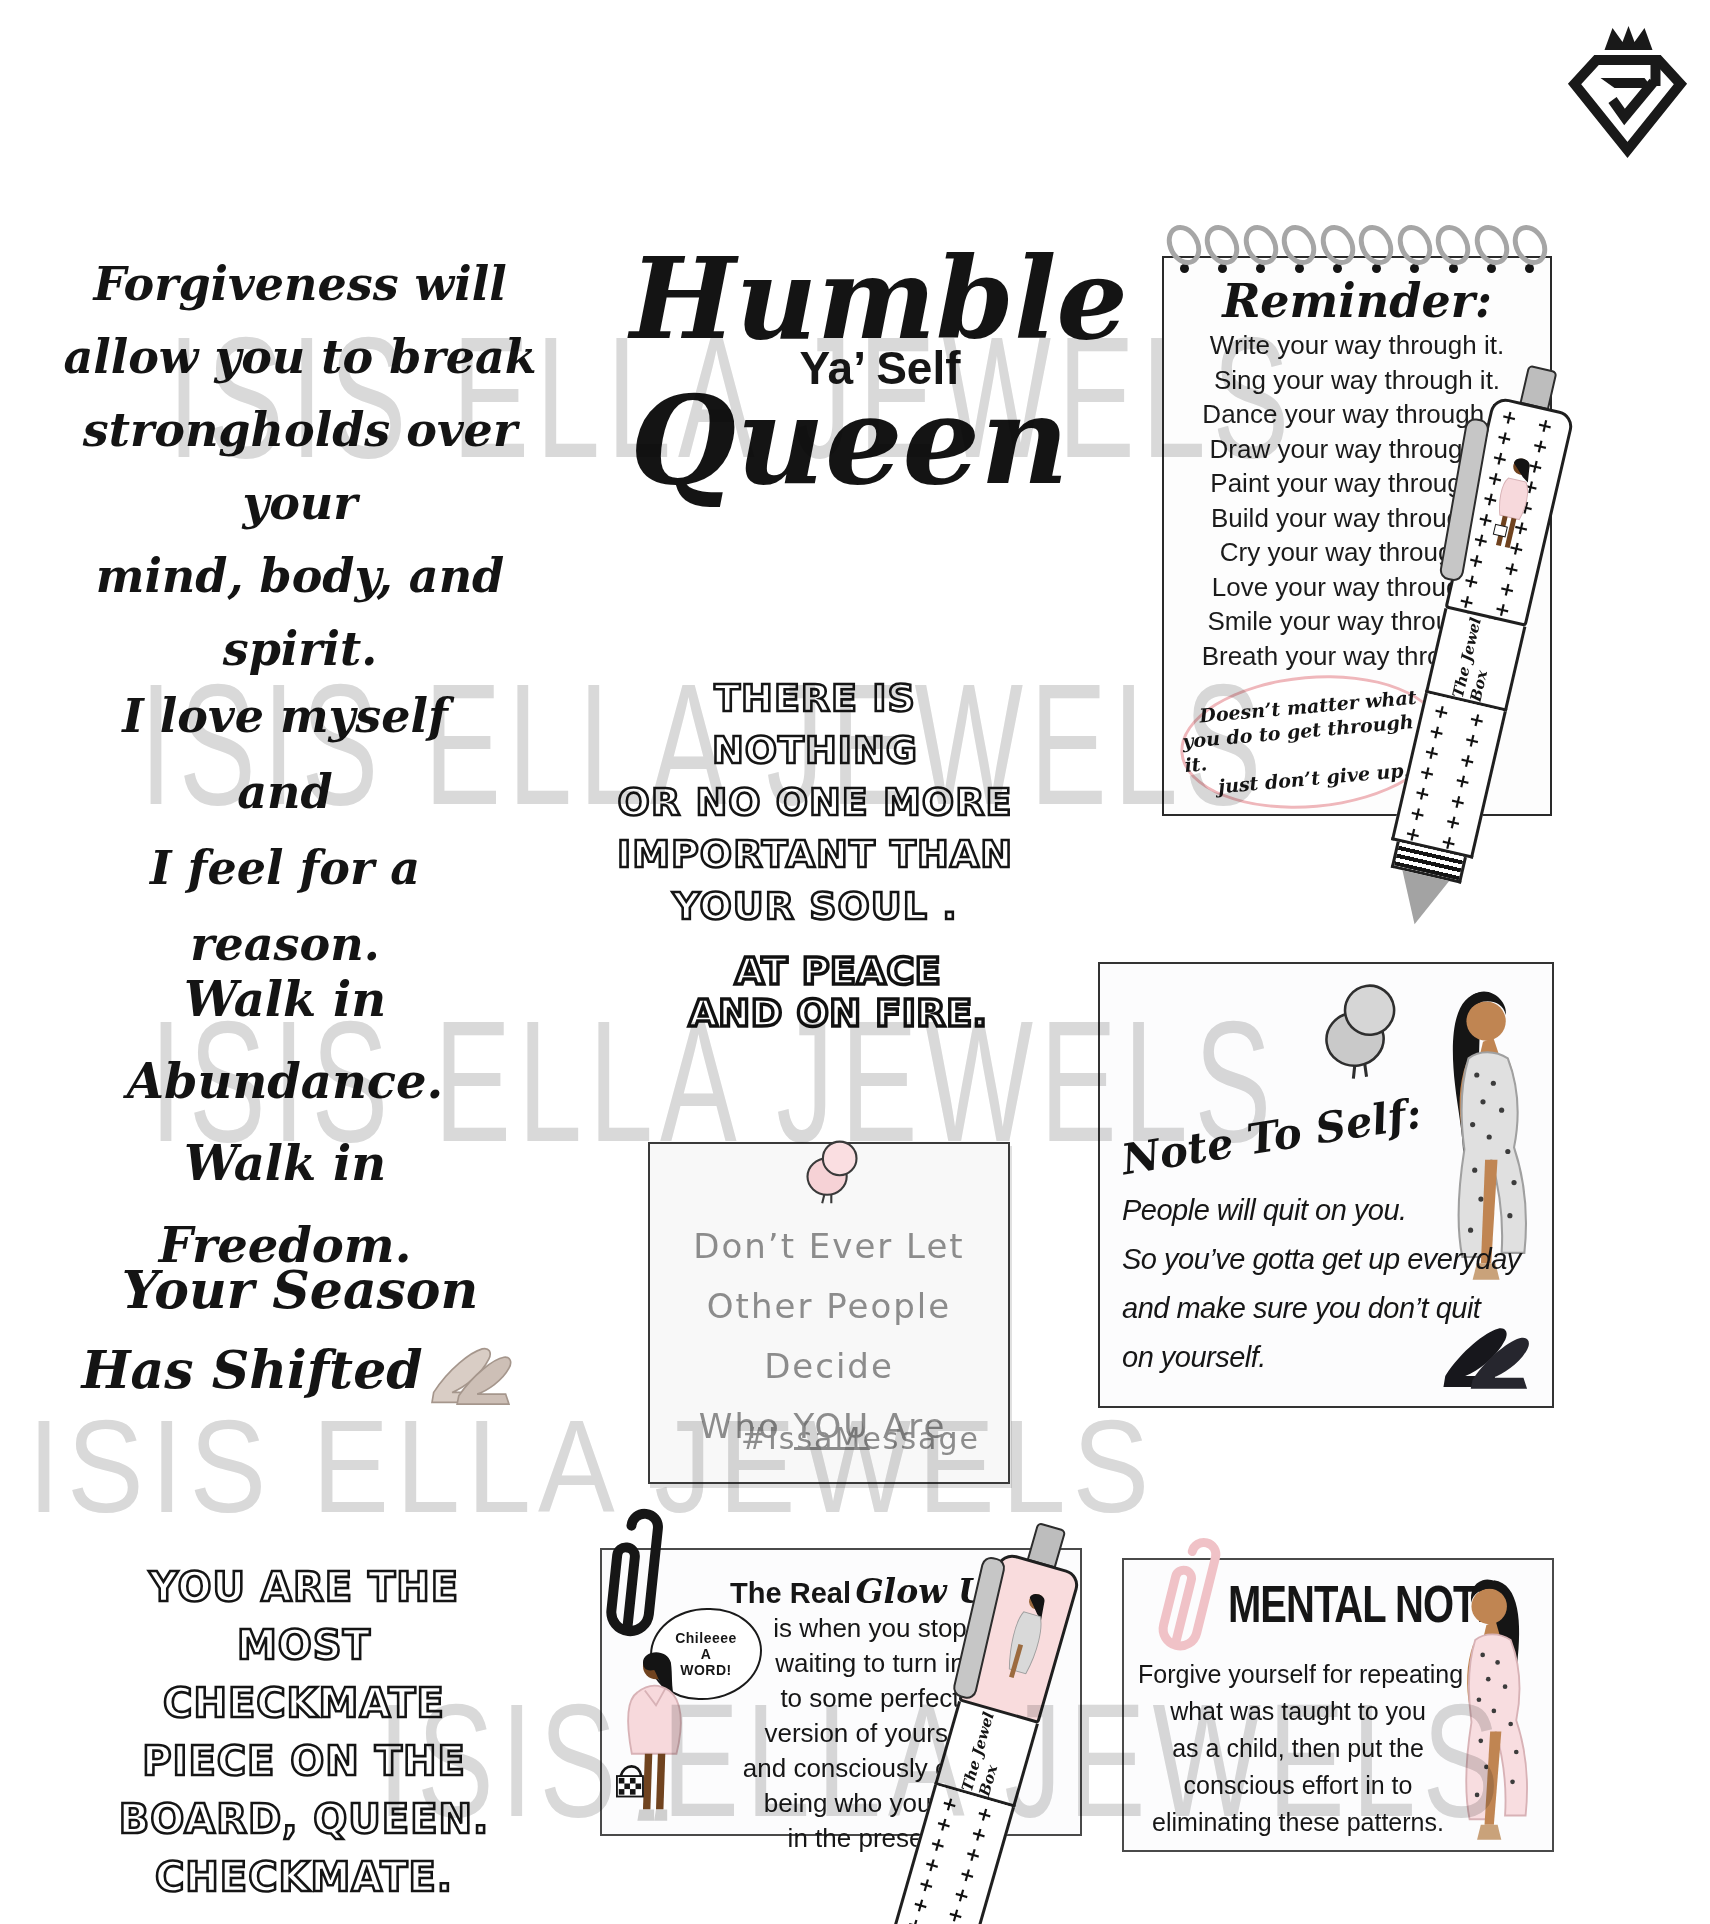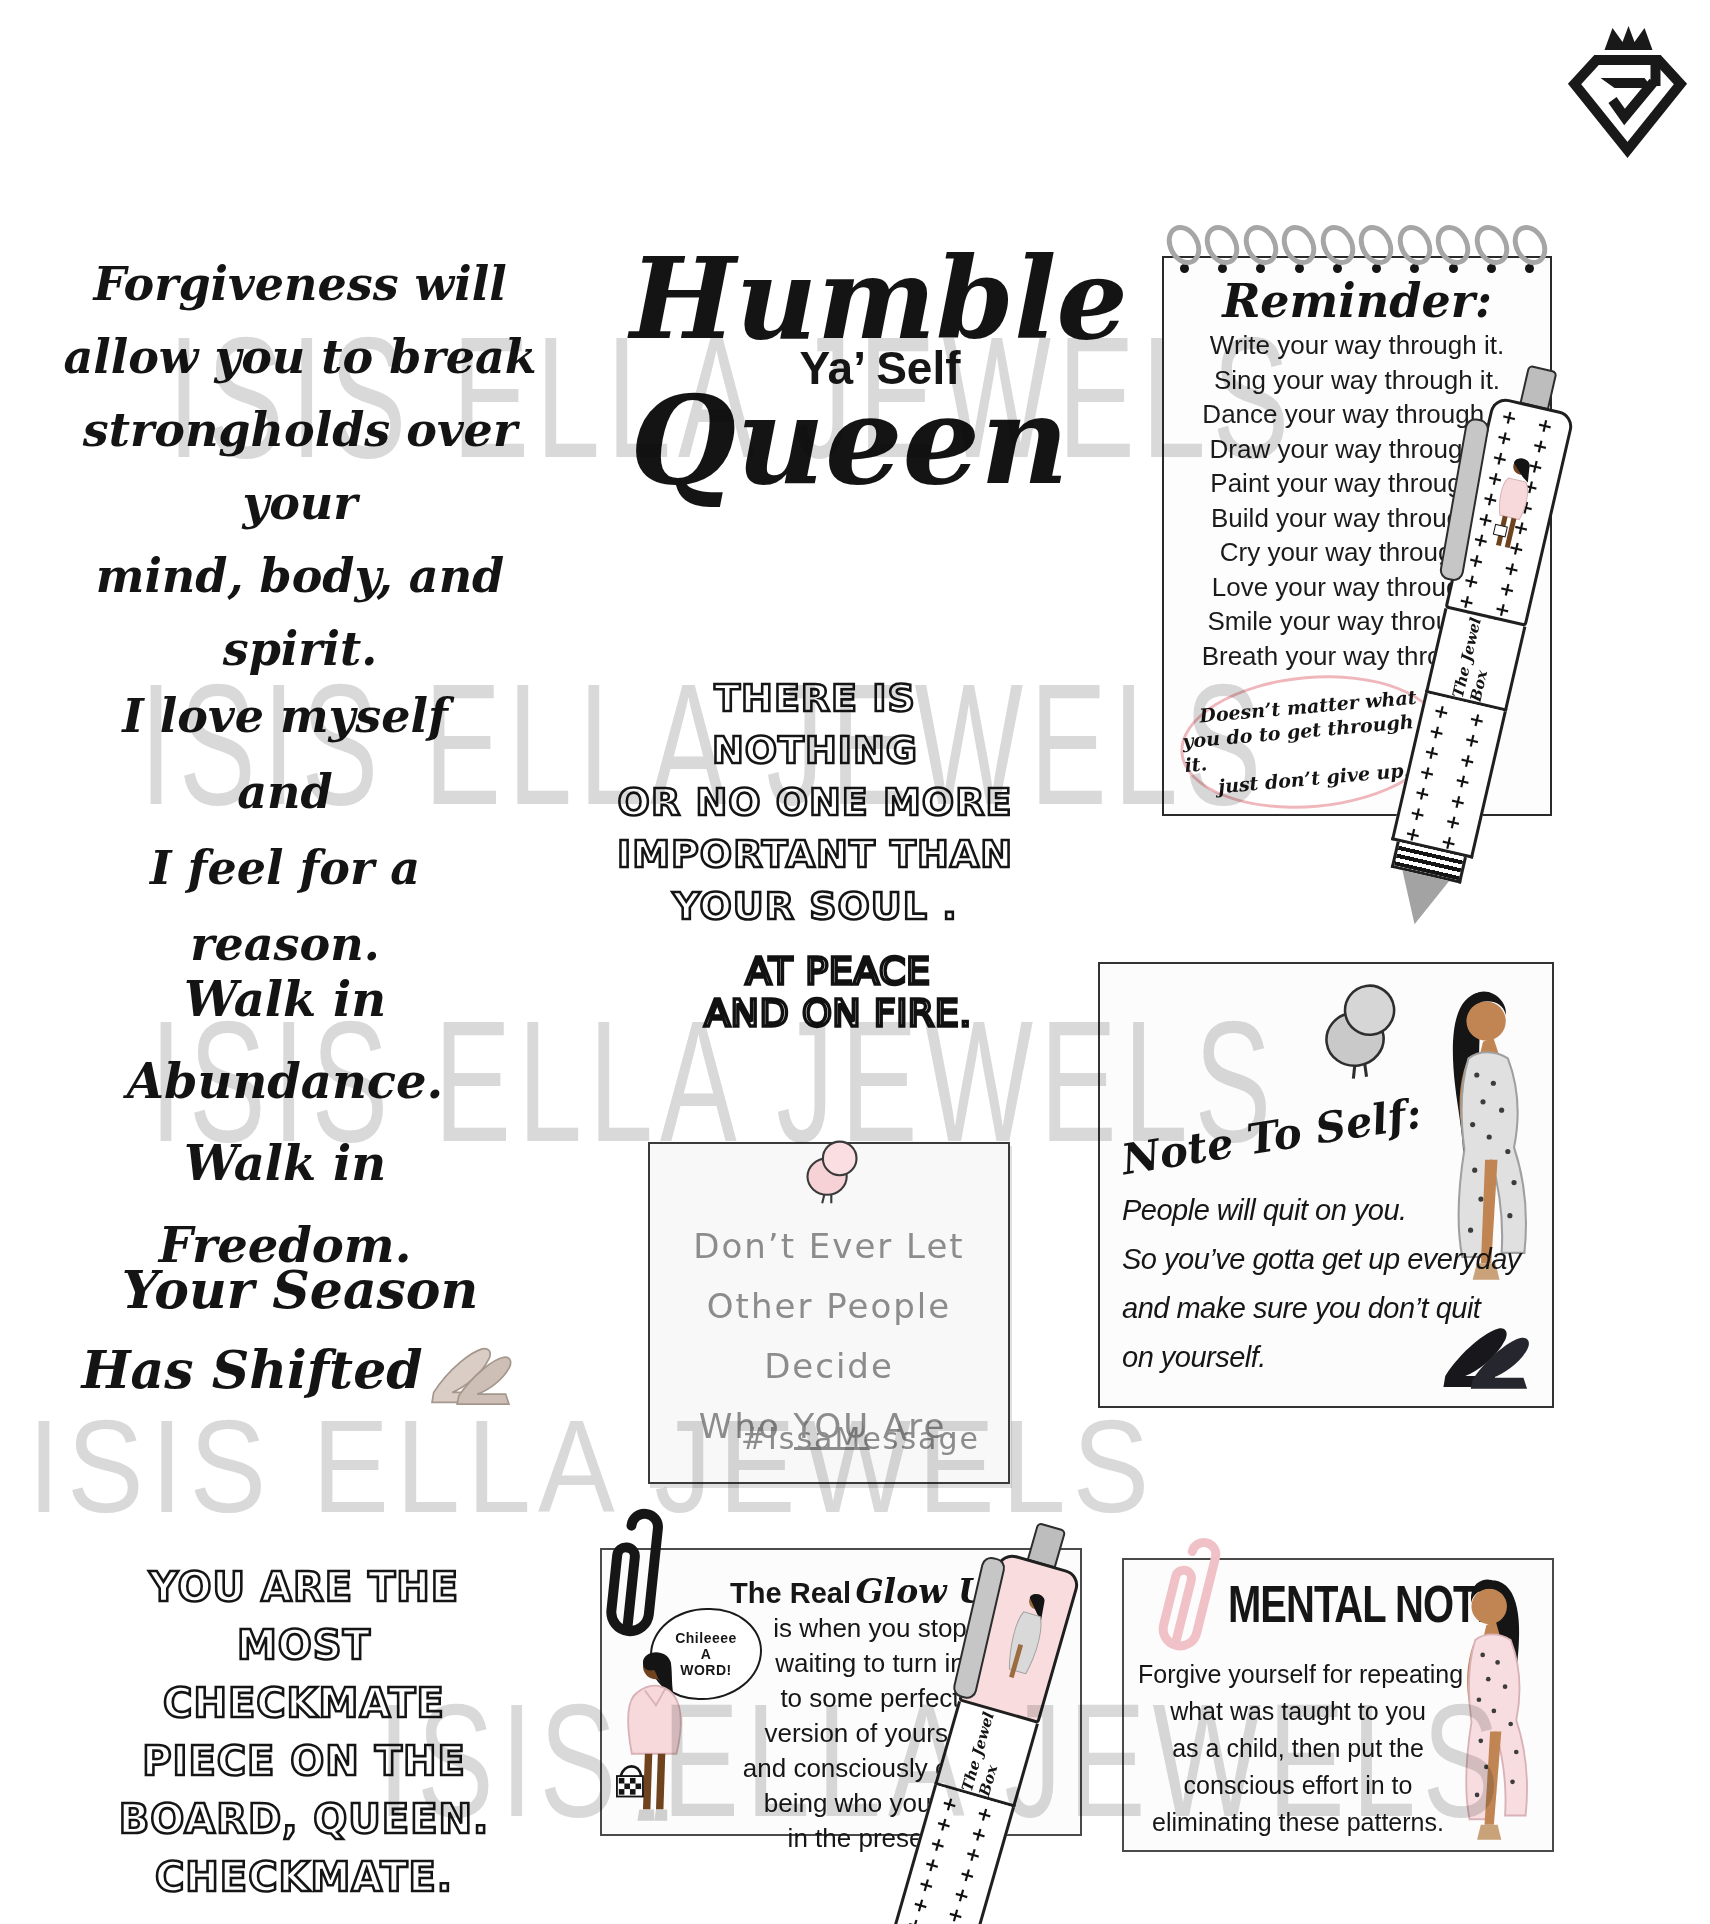--- a/index.html
+++ b/index.html
@@ -8,21 +8,21 @@
   .abs{position:absolute;}
   .center{text-align:center;}
   .nowrap{white-space:nowrap;}
 
   
   .script{font-family:"DejaVu Serif",serif;font-style:italic;font-weight:700;color:#141414;}
 
   
   .retro{font-family:"DejaVu Sans",sans-serif;font-weight:900;color:#fff;
          -webkit-text-stroke:2.6px #151515;letter-spacing:1px;}
-  .retro-heavy{font-family:"DejaVu Sans",sans-serif;font-weight:400;color:#fff;
+  .retro-heavy{font-family:"DejaVu Sans",sans-serif;font-weight:700;color:#fff;
          -webkit-text-stroke:3.4px #111;letter-spacing:0.5px;text-align:center;}
 
   .wm{font-weight:400;color:#d9d9d9;mix-blend-mode:multiply;white-space:nowrap;
       font-size:115px;letter-spacing:7px;transform-origin:left top;z-index:40;pointer-events:none;}
 
   
   .card{background:#fcfcfd;border:2.5px solid #333;}
 
   
   #notepad{background:#fdfdfd;border:2px solid #2a2a2a;}

